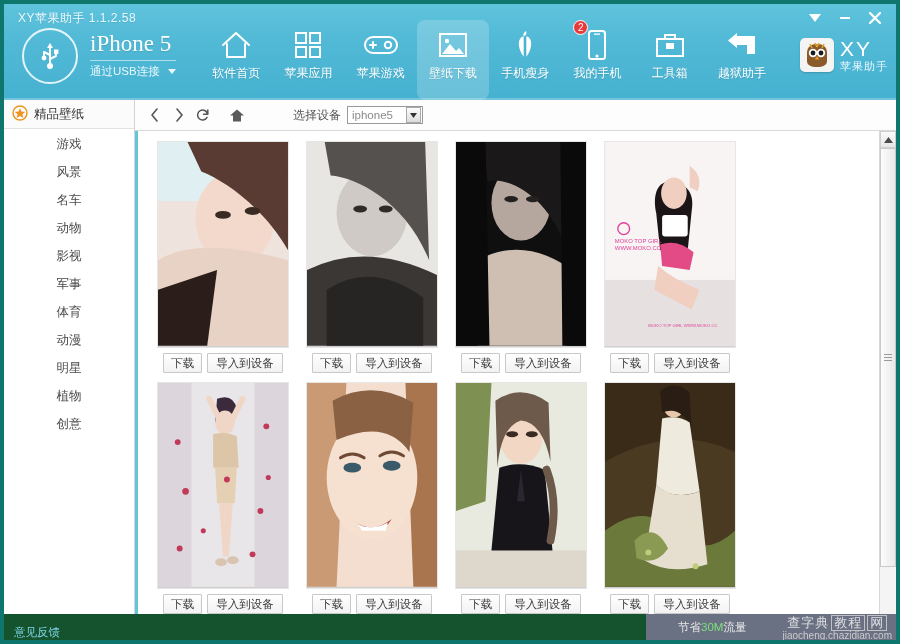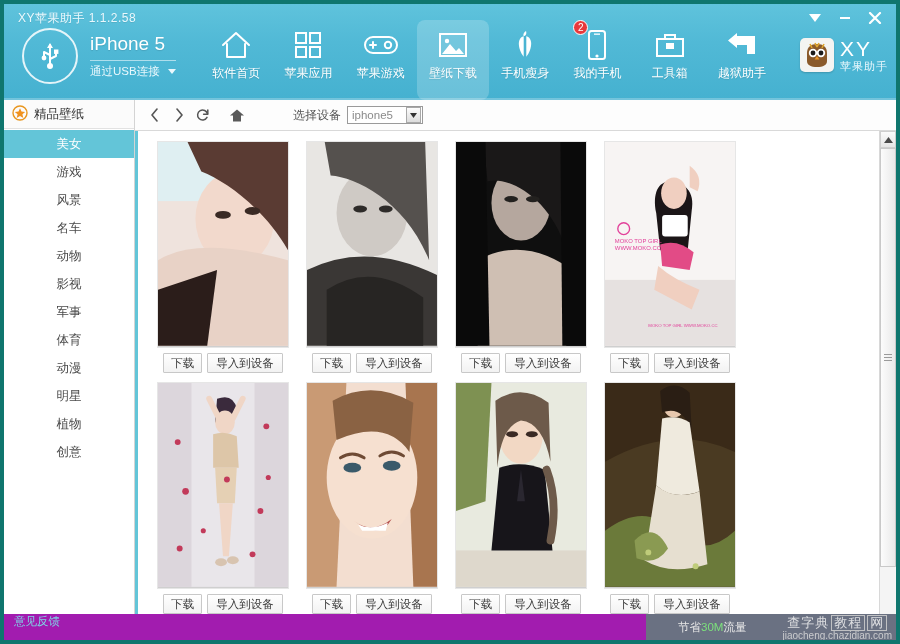--- a/index.html
+++ b/index.html
@@ -38,22 +38,23 @@
 
   .device-block{
     position:absolute;left:18px;top:24px;display:flex;align-items:center;gap:12px;
   }
   .usb-circle{
     width:52px;height:52px;border:2px solid rgba(255,255,255,.85);border-radius:50%;
     display:flex;align-items:center;justify-content:center;
   }
   .device-text{display:flex;flex-direction:column;justify-content:center;}
   .device-name{
-    color:#ffffff;font-size:19px;line-height:22px;font-weight:normal;
+    color:#ffffff;font-size:23px;line-height:22px;font-weight:normal;
     text-shadow:0 1px 1px rgba(0,0,0,.12);
+    font-family:Liberation Serif, serif;
   }
   .device-conn{
     margin-top:5px;padding-top:3px;border-top:1px solid rgba(255,255,255,.55);
     color:#e9f8fd;font-size:11.5px;display:flex;align-items:center;gap:8px;cursor:pointer;
   }
   .caret-dn{
     width:0;height:0;border-left:4px solid transparent;border-right:4px solid transparent;
     border-top:5px solid #eaf8fd;display:inline-block;
   }
 
@@ -175,21 +176,21 @@
     position:absolute;left:0;right:0;top:0;height:90%;
     background:linear-gradient(90deg,#fcfcfc,#e9e9e9);
     border:1px solid #c9c9c9;box-sizing:border-box;cursor:pointer;
     display:flex;align-items:center;justify-content:center;
   }
   .grip{width:8px;height:7px;display:flex;flex-direction:column;justify-content:space-between;}
   .grip i{display:block;height:1px;background:#9a9a9a;}
 
   
   .status{
-    height:26px;flex:0 0 26px;background:#a21caf;display:flex;align-items:flex-start;
+    height:26px;flex:0 0 26px;background:#14532d;display:flex;align-items:flex-end;
     position:relative;
   }
   .feedback{
     margin-left:10px;color:#7fd4e6;font-size:11.5px;cursor:pointer;
   }
   .status-right{
     position:absolute;right:0;top:0;bottom:0;width:250px;background:#6a7182;
     display:flex;align-items:center;justify-content:flex-start;
   }
   .saved{margin-left:32px;font-size:11.5px;color:#e6e6e6;white-space:nowrap;}
@@ -363,21 +364,20 @@
       <div class="side-head">
         <span>
           <svg width="16" height="16" viewBox="0 0 16 16">
               <circle cx="8" cy="8" r="7" fill="none" stroke="#e8961f" stroke-width="1.4"></circle>
               <polygon points="8,3.2 9.5,6.6 13.2,6.9 10.4,9.3 11.3,12.9 8,10.9 4.7,12.9 5.6,9.3 2.8,6.9 6.5,6.6" fill="#f0921e"></polygon>
             </svg>
         </span>
         <span class="t">精品壁纸</span>
       </div>
       <div class="side-list">
-        <div class="side-item active">美女</div>
         <div class="side-item">游戏</div>
         <div class="side-item">风景</div>
         <div class="side-item">名车</div>
         <div class="side-item">动物</div>
         <div class="side-item">影视</div>
         <div class="side-item">军事</div>
         <div class="side-item">体育</div>
         <div class="side-item">动漫</div>
         <div class="side-item">明星</div>
         <div class="side-item">植物</div>

